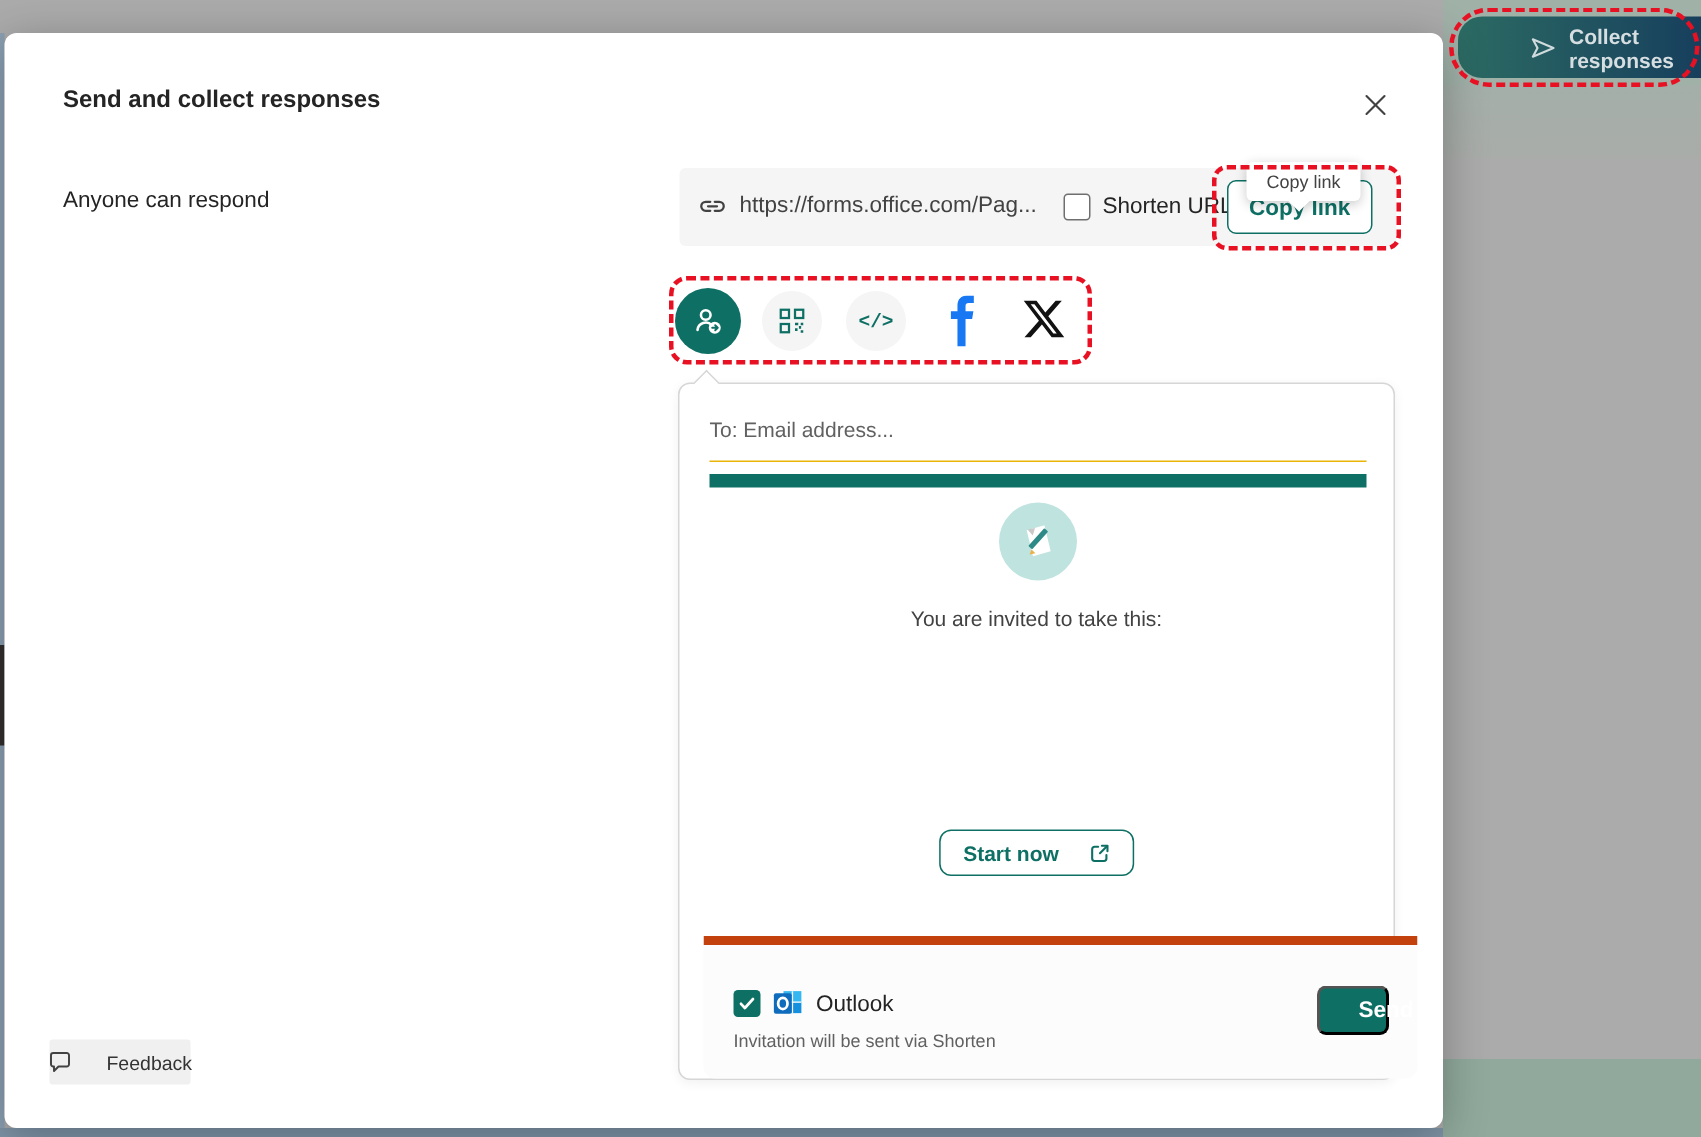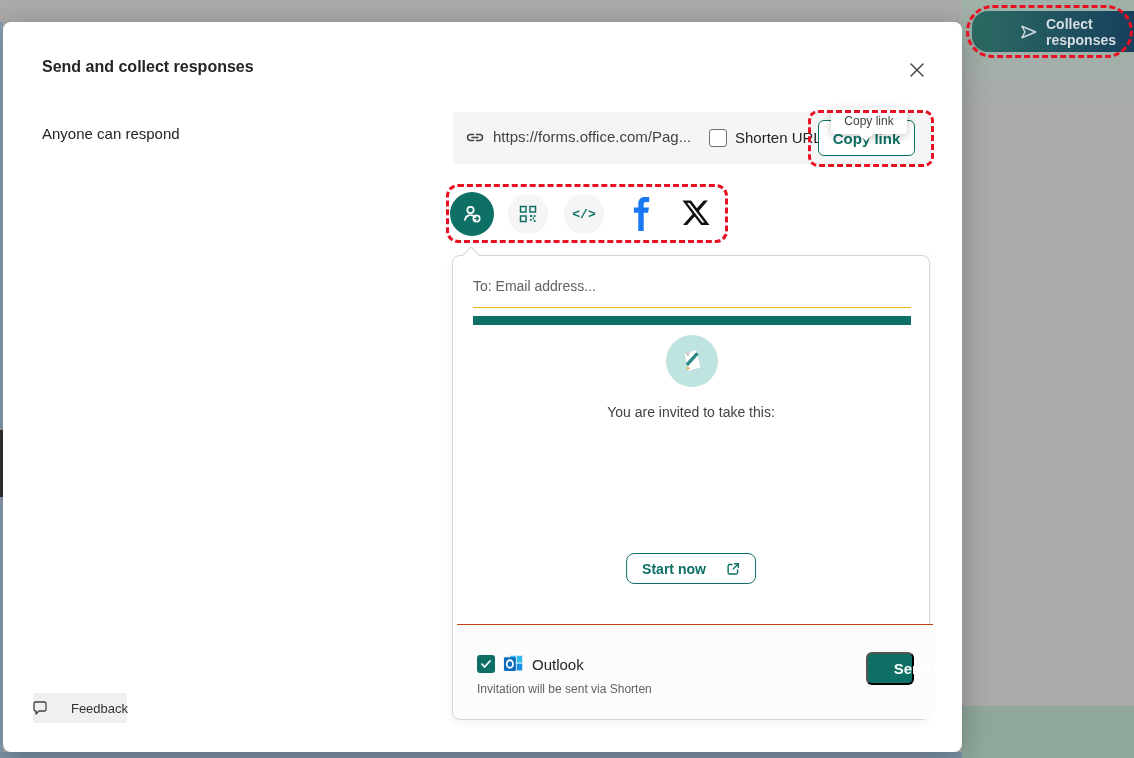--- a/index.html
+++ b/index.html
@@ -72,21 +72,21 @@
   .teal-bar { position:absolute; left:20px; top:60px; width:438px; height:9px; background:#0e7064; }
   .form-badge { position:absolute; left:213px; top:79px; width:52px; height:52px; border-radius:50%; background:#bfe3df;
     display:flex; align-items:center; justify-content:center; }
   .invite-line { position:absolute; left:0; top:148px; width:100%; text-align:center; font-size:14px; color:#424242; }
   .form-title { position:absolute; left:0; top:168px; width:100%; text-align:center; font-size:16px; font-weight:700; color:#242424; }
   .msg-box { position:absolute; left:30px; top:203px; width:418px; height:74px; background:#f4f4f4; border-radius:4px;
     padding:11px 14px; font-size:14.2px; line-height:20px; color:#424242; overflow:hidden; }
   .start-btn { position:absolute; left:50%; top:297px; transform:translateX(-50%); height:31px; padding:0 15px;
     background:#ffffff; border:1px solid #0e7064; border-radius:8px; color:#0e7064; font-size:14px; font-weight:700;
     display:flex; align-items:center; gap:20px; cursor:pointer; white-space:nowrap; }
-  .card-footer { position:absolute; left:4px; bottom:0; width:100%; height:95px; border-top:1px solid #c2410c;
+  .card-footer { position:absolute; left:16px; bottom:0; width:100%; height:95px; border-top:6px solid #c2410c;
     background:#fcfcfc; border-radius:0 0 8px 8px; }
   .outlook-check { position:absolute; left:20px; top:30px; width:18px; height:18px; background:#0e7064;
     border-radius:3px; display:flex; align-items:center; justify-content:center; cursor:pointer; }
   .outlook-icon { position:absolute; left:46px; top:28px; width:22px; height:22px; }
   .outlook-label { position:absolute; left:75px; top:31px; font-size:15px; color:#242424; }
   .outlook-note { position:absolute; left:20px; top:57px; font-size:12px; color:#616161; }
   .send-btn { position:absolute; right:19px; top:27px; width:42px; height:33px; background:#0e7064; border-radius:6px;
     color:#ffffff; font-size:15px; font-weight:700; display:flex; align-items:center; justify-content:center; cursor:pointer;padding-left:44px; }
 
   

